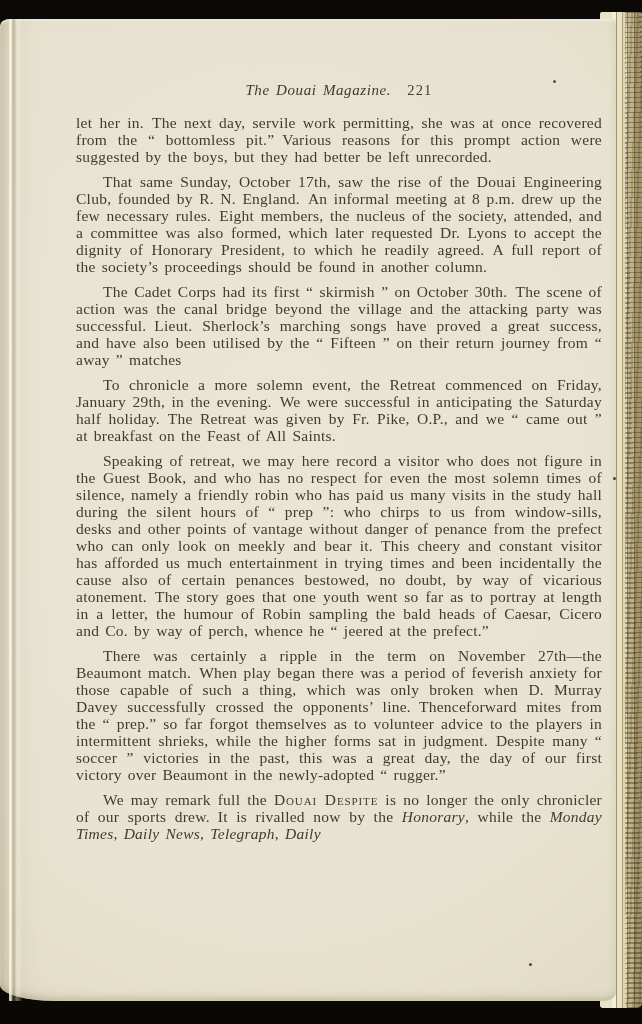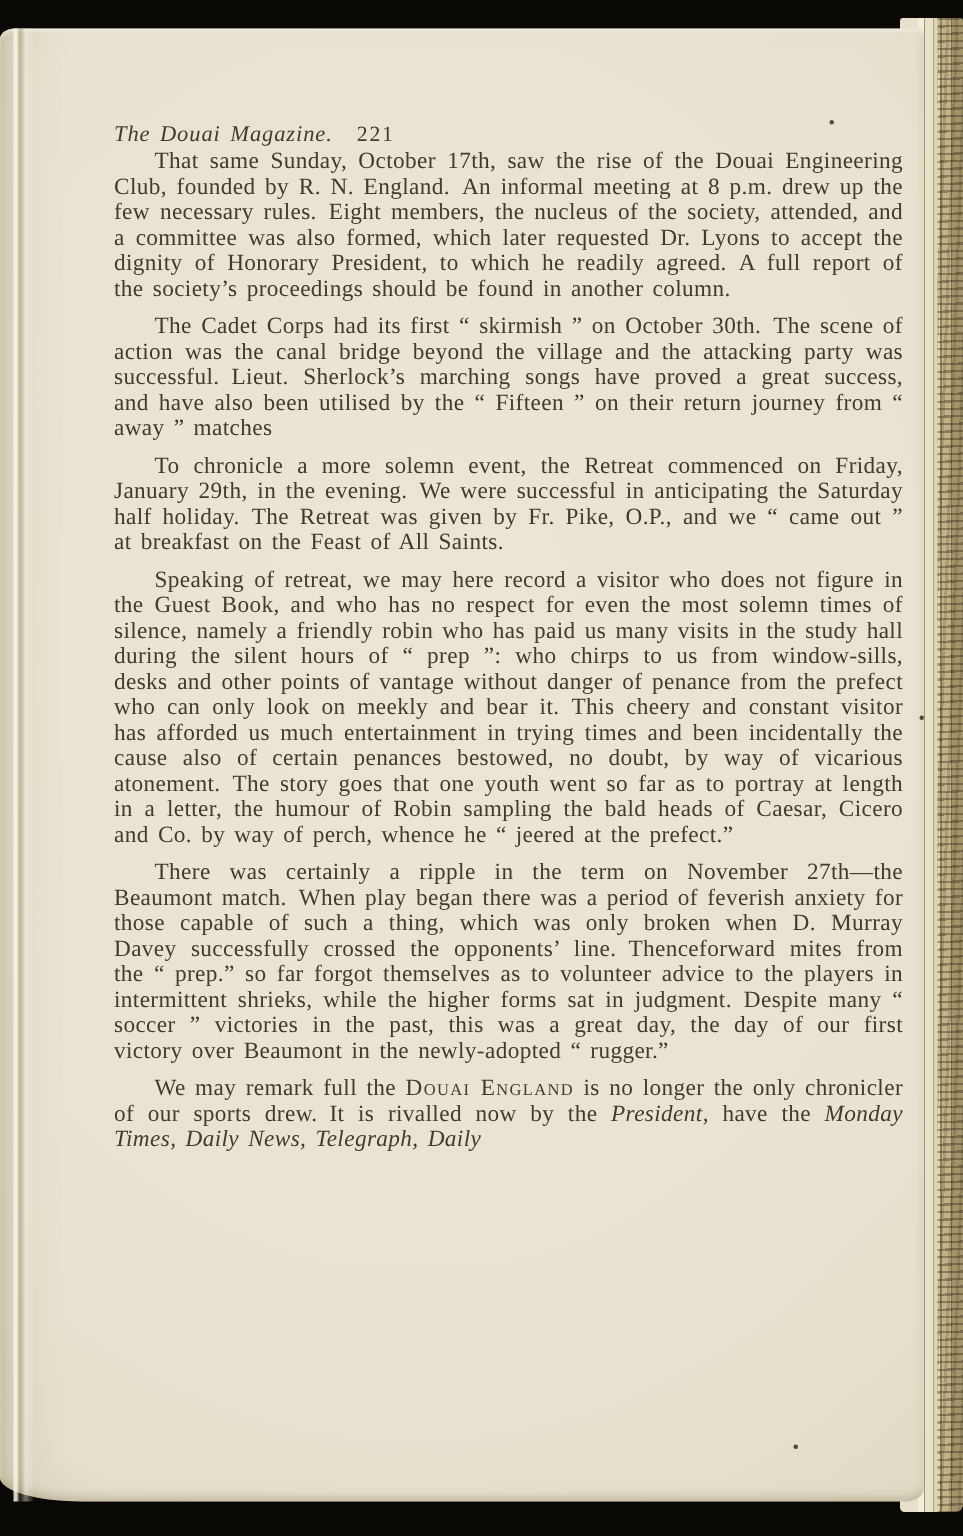--- a/index.html
+++ b/index.html
@@ -44,21 +44,21 @@
     background:linear-gradient(90deg,
       rgba(248,244,232,0.85) 0px, rgba(248,244,232,0.85) 2px,
       rgba(135,120,82,0.30) 4px, rgba(135,120,82,0.30) 5px,
       rgba(246,242,230,0.45) 8px, rgba(0,0,0,0) 14px);
   }
   .content {
     position:absolute; left:76px; top:63px; width:526px;
     color:#3f3b31; font-size:15.5px; line-height:17px;
     text-align:justify; letter-spacing:0.25px; word-spacing:2px;
   }
-  .running-header { text-align:left; font-size:15px; white-space:nowrap; position:relative; }
+  .running-header { text-align:center; margin-bottom:15px; font-size:15px; white-space:nowrap; position:relative; }
   .title { font-style:italic; letter-spacing:0.6px; }
   .pagenum { margin-left:16px; letter-spacing:1.2px; font-size:14.5px; }
   .title-speck { position:absolute; right:46px; top:-2px; width:3px; height:3px; background:#54503f; border-radius:50%; }
   .article p { margin:0 0 8px 0; text-indent:27px; }
   .article p.no-indent { text-indent:0; }
   .seg-italic { font-style:italic; }
   .seg-smallcaps { font-variant:small-caps; letter-spacing:0.9px; }
   .speck { position:absolute; background:#4c4736; border-radius:50%; }
   .speck1 { left:613px; top:458px; width:3px; height:3px; }
   .speck2 { left:529px; top:944px; width:3px; height:3px; }
@@ -69,24 +69,25 @@
 <div class="scene">
   <div class="edge-stack"></div>
   <div class="edge-speckle"></div>
   <div class="page">
     <div class="crease"></div>
     <div class="content">
       <div class="running-header">
         <span class="title">The Douai Magazine.</span><span class="title-speck"></span><span class="pagenum">221</span>
       </div>
       <div class="article">
+          <p class="no-indent"><span>let her in. The next day, servile work permitting, she was at once recovered from the “ bottomless pit.” Various reasons for this prompt action were suggested by the boys, but they had better be left unrecorded.</span></p>
           <p><span>That same Sunday, October 17th, saw the rise of the Douai Engineering Club, founded by R. N. England. An informal meeting at 8 p.m. drew up the few necessary rules. Eight members, the nucleus of the society, attended, and a committee was also formed, which later requested Dr. Lyons to accept the dignity of Honorary President, to which he readily agreed. A full report of the society’s proceedings should be found in another column.</span></p>
           <p><span>The Cadet Corps had its first “ skirmish ” on October 30th. The scene of action was the canal bridge beyond the village and the attacking party was successful. Lieut. Sherlock’s marching songs have proved a great success, and have also been utilised by the “ Fifteen ” on their return journey from “ away ” matches</span></p>
           <p><span>To chronicle a more solemn event, the Retreat commenced on Friday, January 29th, in the evening. We were successful in anticipating the Saturday half holiday. The Retreat was given by Fr. Pike, O.P., and we “ came out ” at breakfast on the Feast of All Saints.</span></p>
           <p><span>Speaking of retreat, we may here record a visitor who does not figure in the Guest Book, and who has no respect for even the most solemn times of silence, namely a friendly robin who has paid us many visits in the study hall during the silent hours of “ prep ”: who chirps to us from window-sills, desks and other points of vantage without danger of penance from the prefect who can only look on meekly and bear it. This cheery and constant visitor has afforded us much entertainment in trying times and been incidentally the cause also of certain penances bestowed, no doubt, by way of vicarious atonement. The story goes that one youth went so far as to portray at length in a letter, the humour of Robin sampling the bald heads of Caesar, Cicero and Co. by way of perch, whence he “ jeered at the prefect.”</span></p>
           <p><span>There was certainly a ripple in the term on November 27th—the Beaumont match. When play began there was a period of feverish anxiety for those capable of such a thing, which was only broken when D. Murray Davey successfully crossed the opponents’ line. Thenceforward mites from the “ prep.” so far forgot themselves as to volunteer advice to the players in intermittent shrieks, while the higher forms sat in judgment. Despite many “ soccer ” victories in the past, this was a great day, the day of our first victory over Beaumont in the newly-adopted “ rugger.”</span></p>
-          <p><span>We may remark full the </span><span class="seg-smallcaps">Douai England</span><span> is no longer the only chronicler of our sports drew. It is rivalled now by the </span><span class="seg-italic">President</span><span>, have the </span><span class="seg-italic">Monday Times, Daily News, Telegraph, Daily</span></p>
+          <p><span>We may remark full the </span><span class="seg-smallcaps">Douai Despite</span><span> is no longer the only chronicler of our sports drew. It is rivalled now by the </span><span class="seg-italic">Honorary</span><span>, while the </span><span class="seg-italic">Monday Times, Daily News, Telegraph, Daily</span></p>
         </div>
     </div>
     <div class="speck speck1"></div>
     <div class="speck speck2"></div>
   </div>
 </div>
 
 </body></html>

